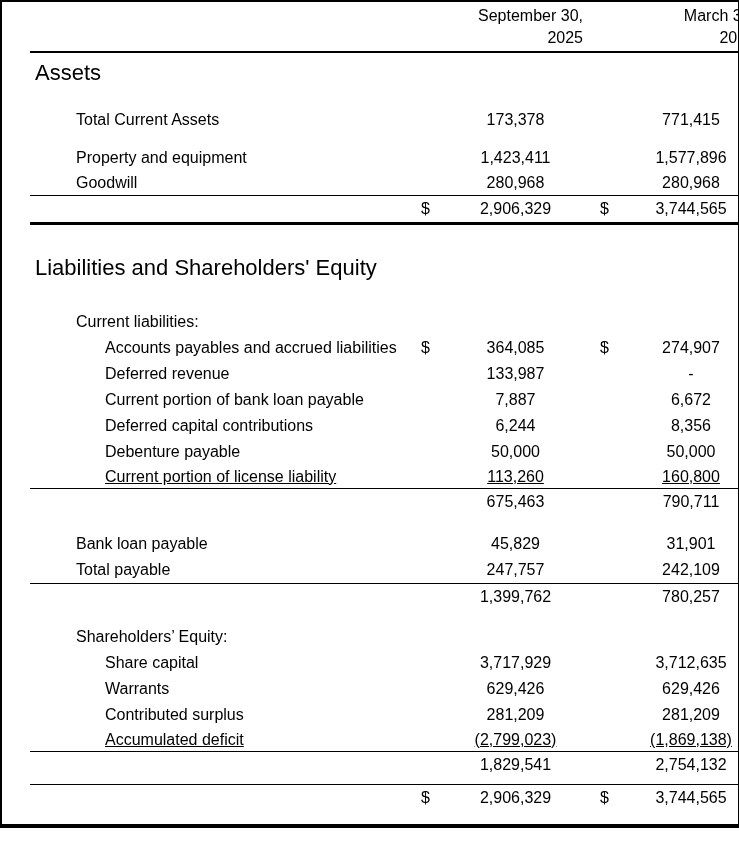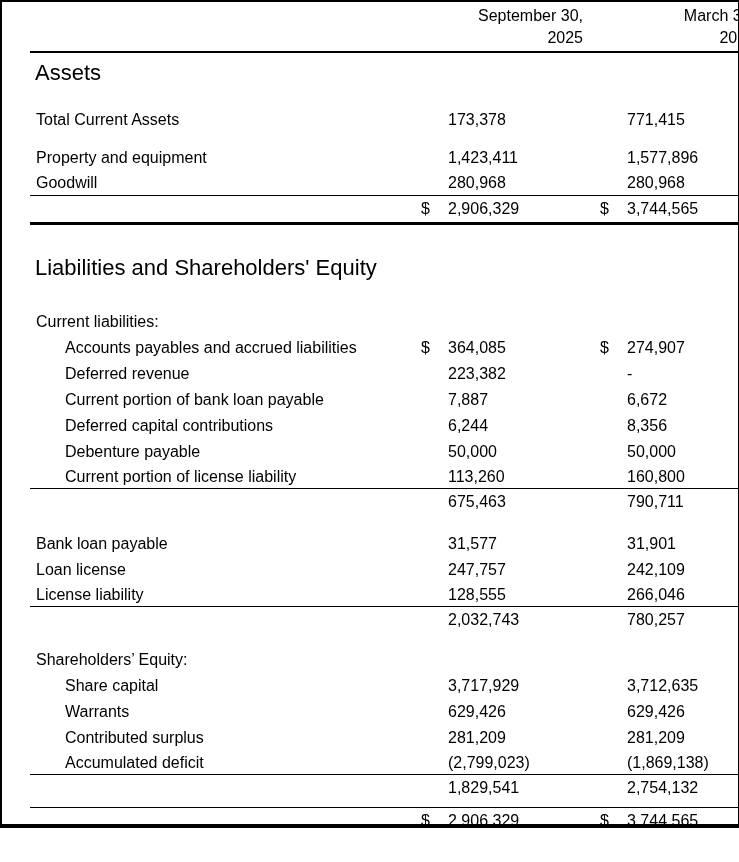--- a/index.html
+++ b/index.html
@@ -16,26 +16,26 @@
     padding-left: 28px;
   }
   .row{
     display: grid;
     grid-template-columns: 391px 27px 135px 17px 27px 128px;
     padding-right: 11px;
     height: 26px;
     align-items: center;
     white-space: nowrap;
   }
-  .h23{ height: 23px; }
+  .h23{ height: 23px; text-decoration: underline; }
   .h24{ height: 24px; }
-  .label{ padding-left: 6px; overflow: hidden; }
+  .label{ padding-left: 6px; overflow: hidden; margin-left: 40px; }
   .indent .label{ padding-left: 35px; }
   .cur{ text-align: left; }
-  .val{ text-align: left; }
+  .val{ text-align: center; }
   .hdr-row{ height: 49px; align-items: start; padding-top: 3px; }
   .hdr{ text-align: right; line-height: 22px; }
   .hc1{ grid-column: 2 / 4; }
   .hc2{ grid-column: 5 / 7; }
   .rule{ background: #000; width: 100%; }
   .r1{ height: 1px; } .r2{ height: 2px; } .r3{ height: 3px; }
   .sp6{ height: 6px; } .sp10{ height: 10px; } .sp12{ height: 12px; }
   .sp14{ height: 14px; } .sp16{ height: 16px; } .sp22{ height: 22px; }
   .heading{ font-size: 22px; white-space: nowrap; }
   #assets-heading{ height: 44px; padding: 2px 0 0 5px; line-height: 36px; }
@@ -116,21 +116,21 @@
     <div class="label">Accounts payables and accrued liabilities</div>
     <div class="cur">$</div>
     <div class="val">364,085</div>
     <div></div>
     <div class="cur">$</div>
     <div class="val">274,907</div>
   </div>
   <div class="row indent">
     <div class="label">Deferred revenue</div>
     <div class="cur"></div>
-    <div class="val">223,382</div>
+    <div class="val">133,987</div>
     <div></div>
     <div class="cur"></div>
     <div class="val">-</div>
   </div>
   <div class="row indent">
     <div class="label">Current portion of bank loan payable</div>
     <div class="cur"></div>
     <div class="val">7,887</div>
     <div></div>
     <div class="cur"></div>
@@ -168,47 +168,39 @@
     <div class="val">675,463</div>
     <div></div>
     <div class="cur"></div>
     <div class="val">790,711</div>
   </div>
   <div class="sp16"></div>
 
   <div class="row">
     <div class="label">Bank loan payable</div>
     <div class="cur"></div>
-    <div class="val">31,577</div>
+    <div class="val">45,829</div>
     <div></div>
     <div class="cur"></div>
     <div class="val">31,901</div>
   </div>
   <div class="row">
-    <div class="label">Loan license</div>
+    <div class="label">Total payable</div>
     <div class="cur"></div>
     <div class="val">247,757</div>
     <div></div>
     <div class="cur"></div>
     <div class="val">242,109</div>
   </div>
-  <div class="row h23">
-    <div class="label">License liability</div>
-    <div class="cur"></div>
-    <div class="val">128,555</div>
-    <div></div>
-    <div class="cur"></div>
-    <div class="val">266,046</div>
-  </div>
-  <div class="rule r1"></div>
-
-  <div class="row">
-    <div class="label"></div>
-    <div class="cur"></div>
-    <div class="val">2,032,743</div>
+  <div class="rule r1"></div>
+
+  <div class="row">
+    <div class="label"></div>
+    <div class="cur"></div>
+    <div class="val">1,399,762</div>
     <div></div>
     <div class="cur"></div>
     <div class="val">780,257</div>
   </div>
   <div class="sp14"></div>
 
   <div class="row">
     <div class="label">Shareholders’ Equity:</div>
     <div class="cur"></div>
     <div class="val"></div>

